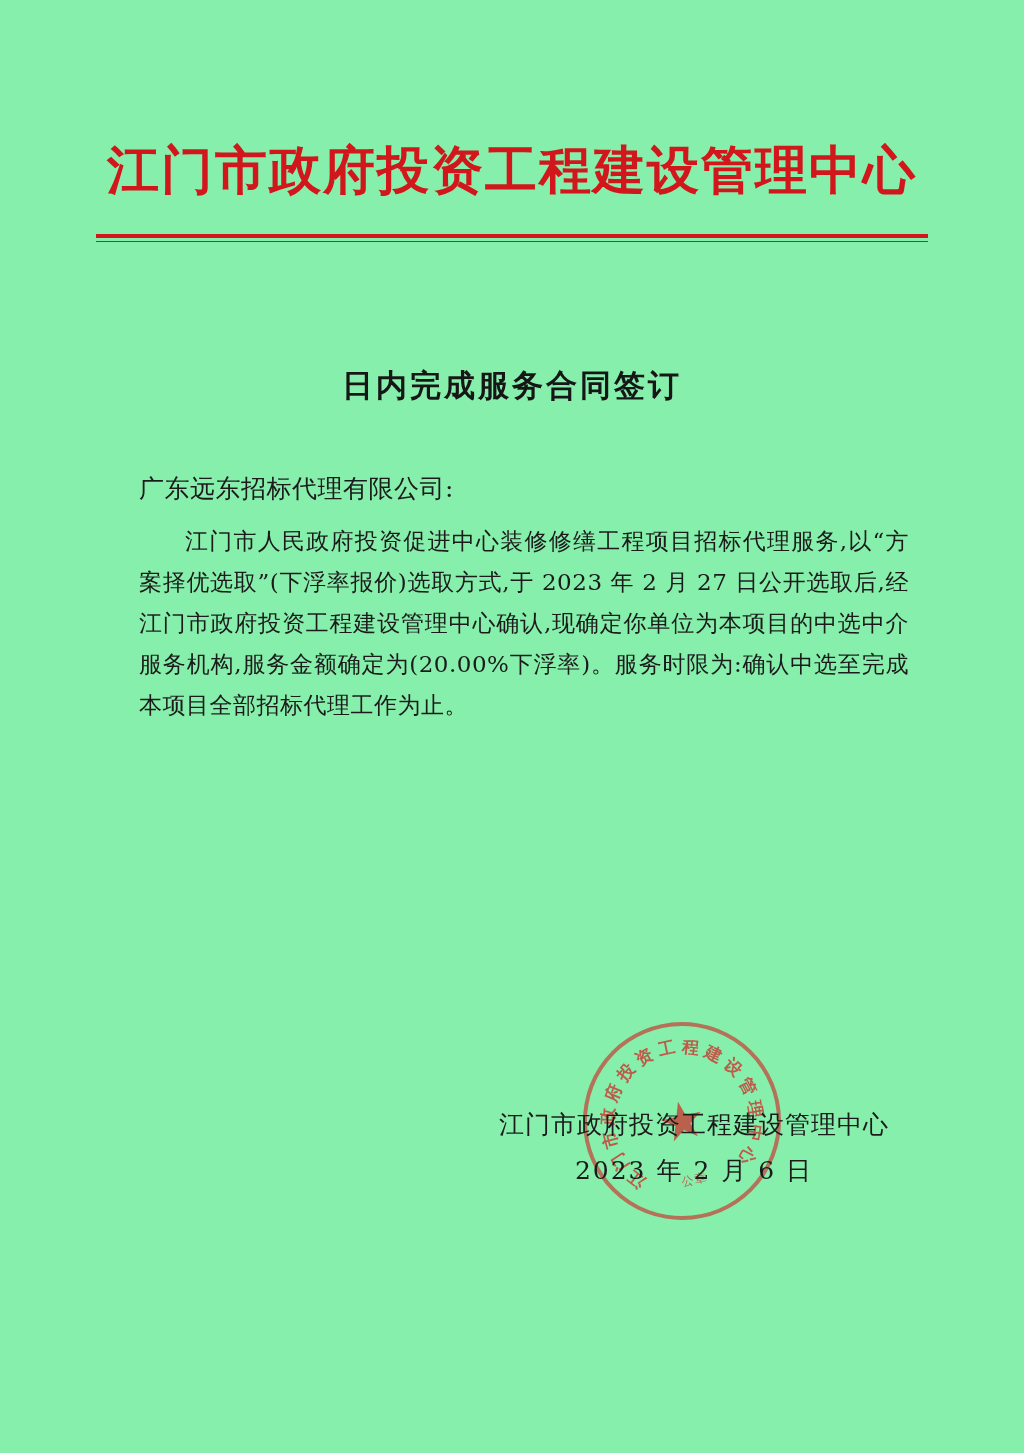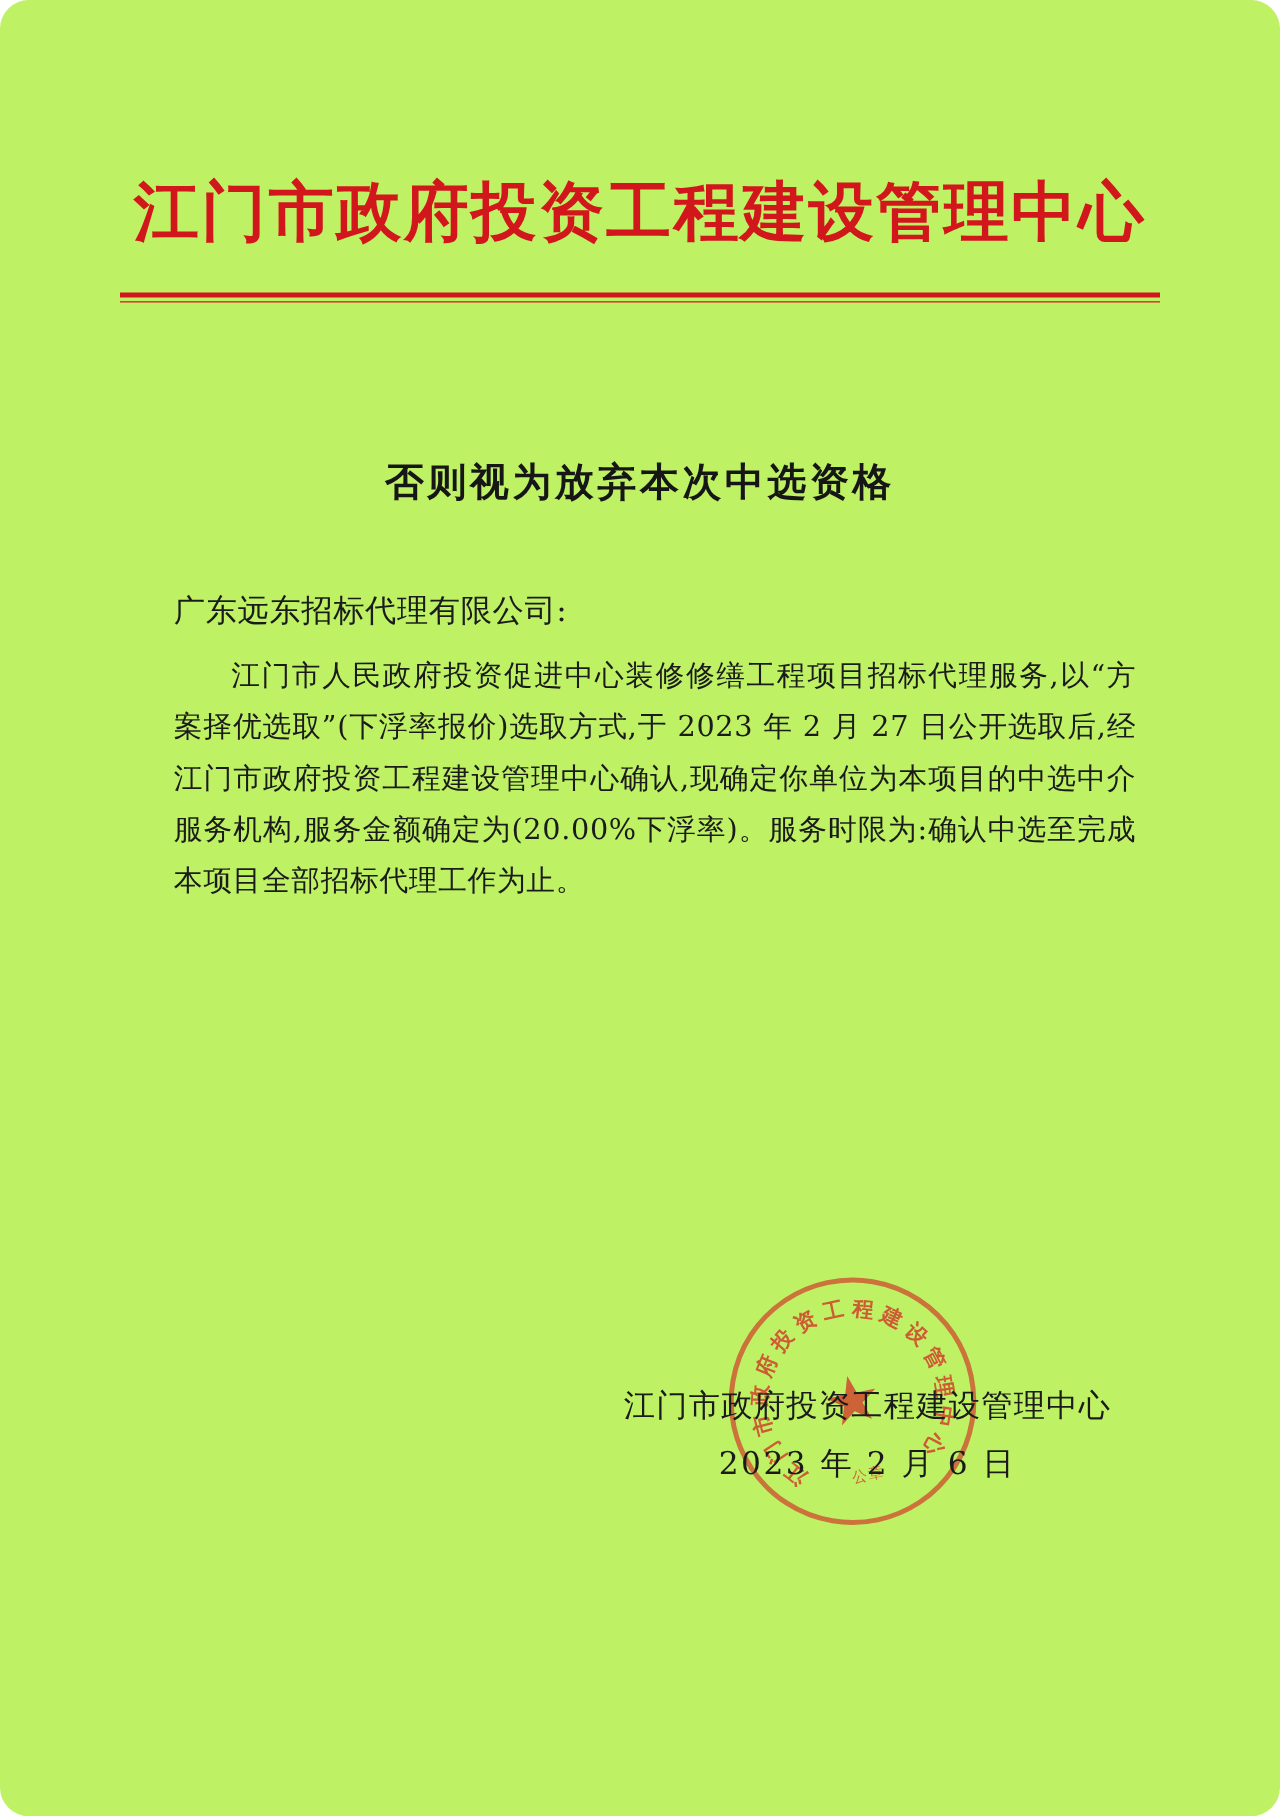--- a/index.html
+++ b/index.html
@@ -12,22 +12,21 @@
     height: 1453px;
     position: relative;
     font-family: "DejaVu Serif", "Liberation Serif", serif;
     color: #1b1b1b;
     overflow: hidden;
   }
 
   .page {
     position: absolute;
     inset: 0;
-    background: #bef264;
-    border-radius: 23px;
+    background: #86efac;
   }
 
   
   .letterhead {
     position: absolute;
     top: 140px;
     left: 96px;
     right: 96px;
     text-align: center;
   }
@@ -159,21 +158,21 @@
 <body>
 
 <div class="page">
 
   <div class="letterhead">
     <div class="letterhead-title">江门市政府投资工程建设管理中心</div>
     <div class="letterhead-rule"></div>
     <div class="letterhead-rule-thin"></div>
   </div>
 
-  <div class="doc-title">否则视为放弃本次中选资格</div>
+  <div class="doc-title">日内完成服务合同签订</div>
 
   <div class="body-wrap">
     <div class="salutation">广东远东招标代理有限公司:</div>
     <p class="para">江门市人民政府投资促进中心装修修缮工程项目招标代理服务,以“方案择优选取”(下浮率报价)选取方式,于 2023 年 2 月 27 日公开选取后,经江门市政府投资工程建设管理中心确认,现确定你单位为本项目的中选中介服务机构,服务金额确定为(20.00%下浮率)。服务时限为:确认中选至完成本项目全部招标代理工作为止。</p>
   </div>
 
   <div class="seal">
     <div class="seal-text">
         <span class="seal-char" style="transform: translate(-56.6873px, 47.5663px) rotate(-130deg) translate(-50%, -50%);">江</span>
         <span class="seal-char" style="transform: translate(-68.8847px, 27.0352px) rotate(-111.429deg) translate(-50%, -50%);">门</span>

